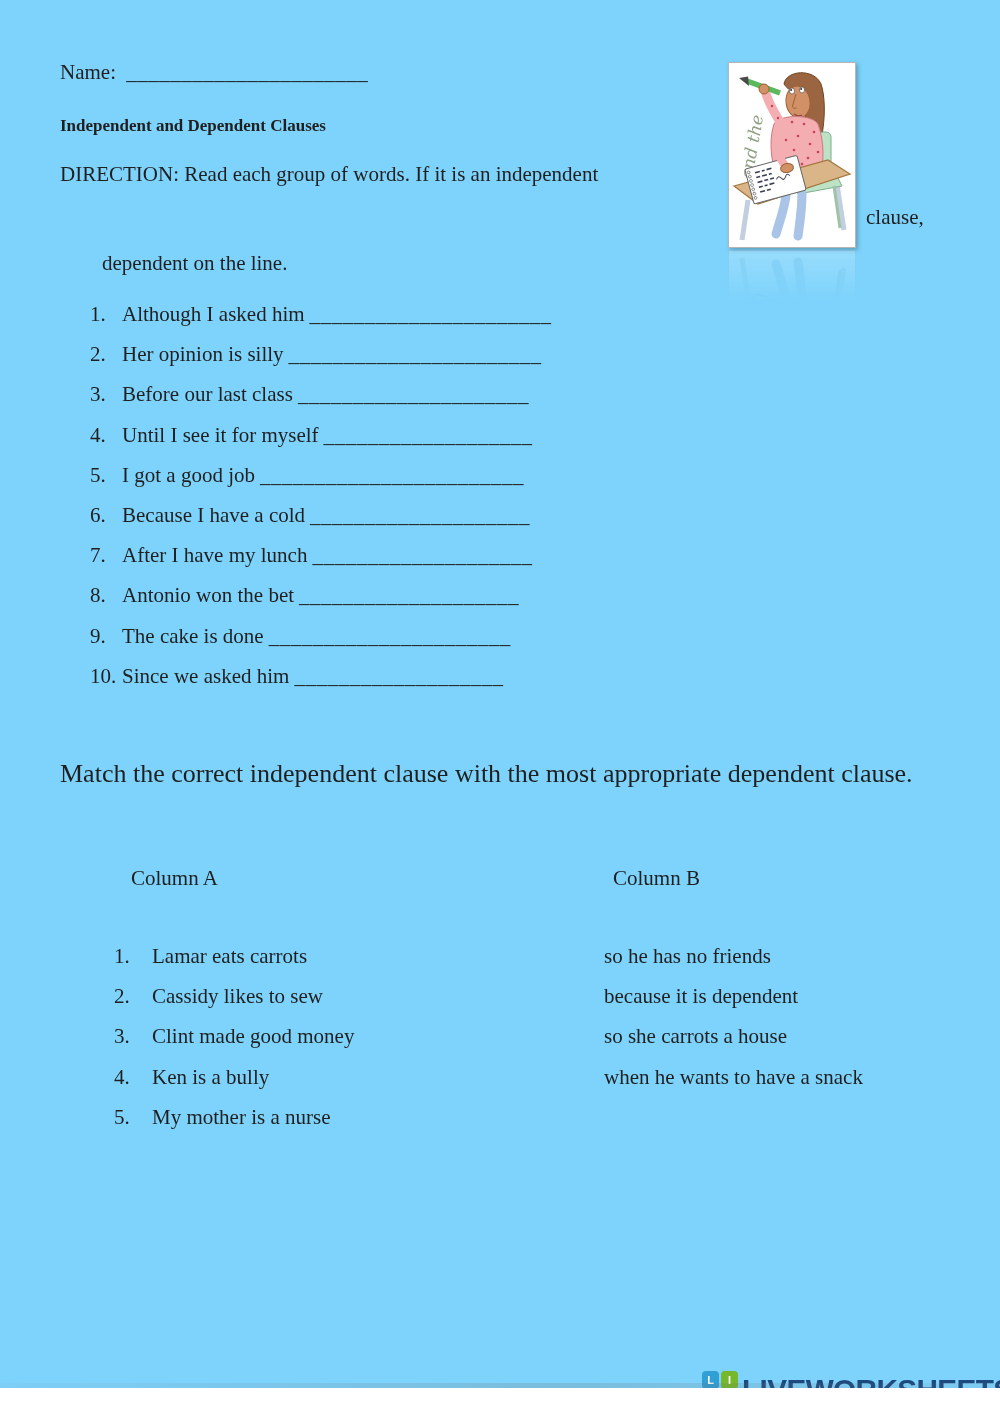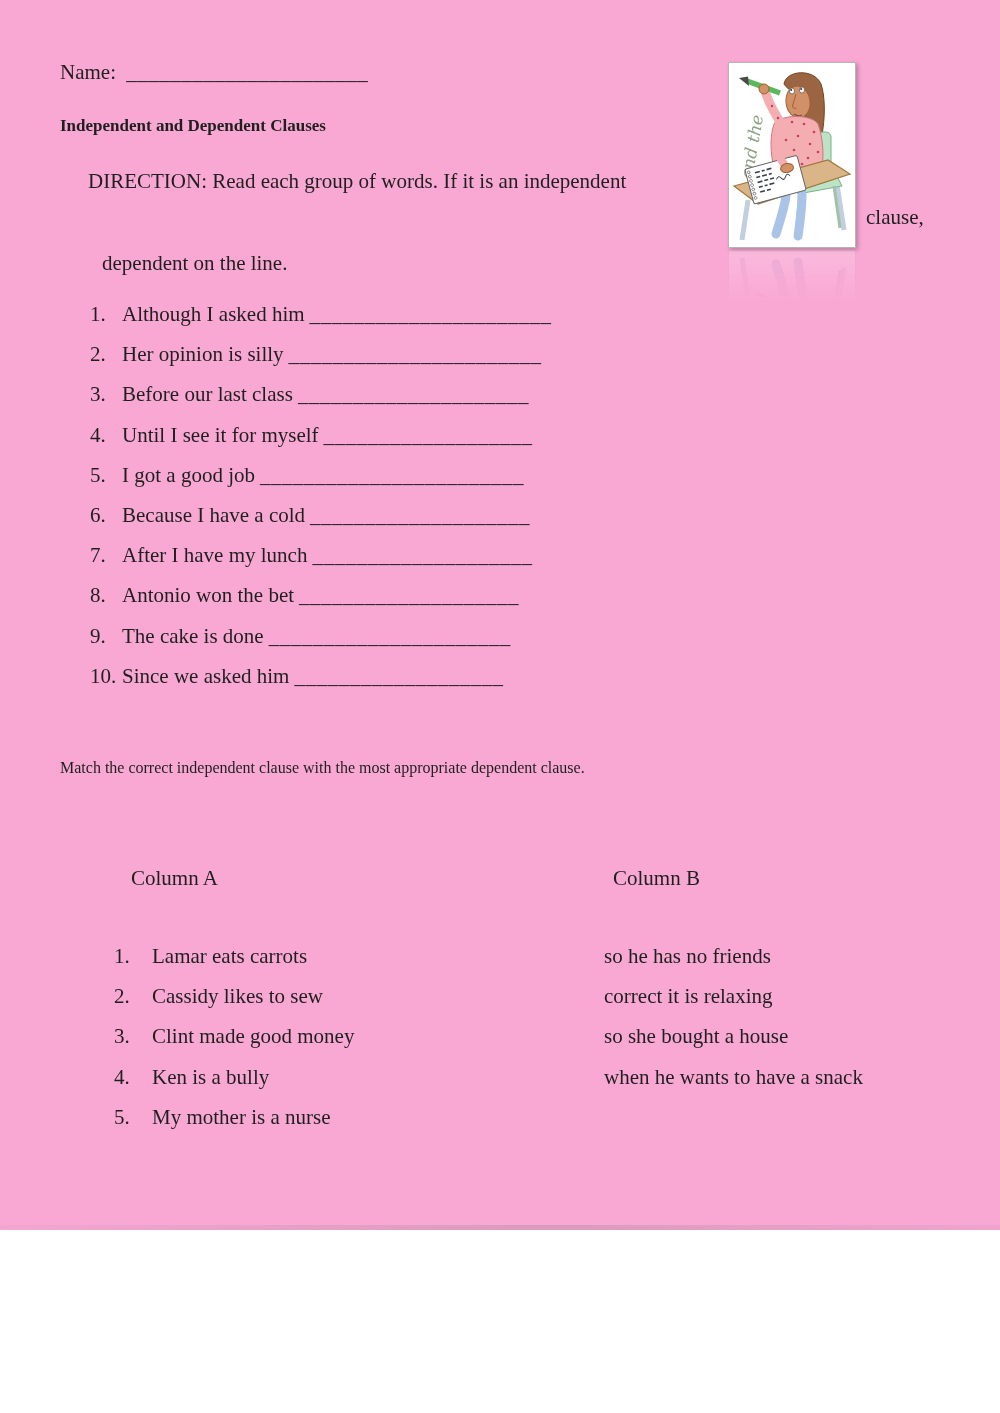--- a/index.html
+++ b/index.html
@@ -1,32 +1,32 @@
 <!DOCTYPE html>
 <html><head>
 <meta charset="utf-8">
 <style>
   * { margin:0; padding:0; box-sizing:border-box; }
   html,body { background:#fff; }
   body { font-family:"Liberation Serif", serif; color:#1f1f1f; }
-  .sheet { position:relative; width:1000px; height:1230px; background:#f9a8d4; overflow:hidden; }
+  .sheet { position:relative; width:1000px; height:1388px; background:#7dd3fc; overflow:hidden; }
 
   .name-line { position:absolute; left:60px; top:60px; font-size:21px; white-space:nowrap; }
   .worksheet-title { position:absolute; left:60px; top:116px; font-size:17px; font-weight:bold; white-space:nowrap; }
 
   .direction-line { position:absolute; left:60px; font-size:21px; white-space:nowrap; }
-  .dir1 { top:169px;margin-left:28px; } .dir2 { top:210px; } .dir3 { top:251px;margin-left:42px; }
+  .dir1 { top:162px; } .dir2 { top:210px; } .dir3 { top:251px;margin-left:42px; }
   .wrap-word { position:absolute; left:866px; top:169px; font-size:21px;margin-top:36px; }
 
   .clause-list { position:absolute; left:90px; top:302px; font-size:21px; }
   .clause-row { height:40.2px; display:flex; align-items:baseline; white-space:nowrap; }
   .num { display:inline-block; width:32px; flex:0 0 32px; }
   .blank { letter-spacing:0.5px; margin-left:5px; }
 
-  .match-instruction { position:absolute; left:60px; top:759px; font-size:16px; white-space:nowrap; }
+  .match-instruction { position:absolute; left:60px; top:759px; font-size:26px; white-space:nowrap; }
   .col-header { position:absolute; top:866px; font-size:21px;margin-left:9px; }
   .col-a-h { left:122px; } .col-b-h { left:604px; }
 
   .match-a { position:absolute; left:114px; top:944px; font-size:21px; }
   .match-b { position:absolute; left:604px; top:944px; font-size:21px; }
   .match-row { height:40.2px; display:flex; align-items:baseline; white-space:nowrap; }
   .mnum { display:inline-block; width:38px; flex:0 0 38px; }
 
   .clipart { position:absolute; left:728px; top:62px; width:128px; height:186px; filter:drop-shadow(2px 2px 2px rgba(0,0,0,0.25)); }
   .clipart-reflection { position:absolute; left:728px; top:250px; width:128px; height:60px; opacity:0.35;
@@ -225,24 +225,24 @@
         <span class="mnum">5.</span>
         <span>My mother is a nurse</span>
       </div>
   </div>
 
   <div class="match-b">
     <div class="match-row">
         <span>so he has no friends</span>
       </div>
     <div class="match-row">
-        <span>correct it is relaxing</span>
-      </div>
-    <div class="match-row">
-        <span>so she bought a house</span>
+        <span>because it is dependent</span>
+      </div>
+    <div class="match-row">
+        <span>so she carrots a house</span>
       </div>
     <div class="match-row">
         <span>when he wants to have a snack</span>
       </div>
   </div>
 
   <div class="footer-logo">
     <div class="logo-grid">
       <span class="logo-sq" style="background: rgb(47, 159, 214);">L</span>
       <span class="logo-sq" style="background: rgb(118, 184, 42);">I</span>

